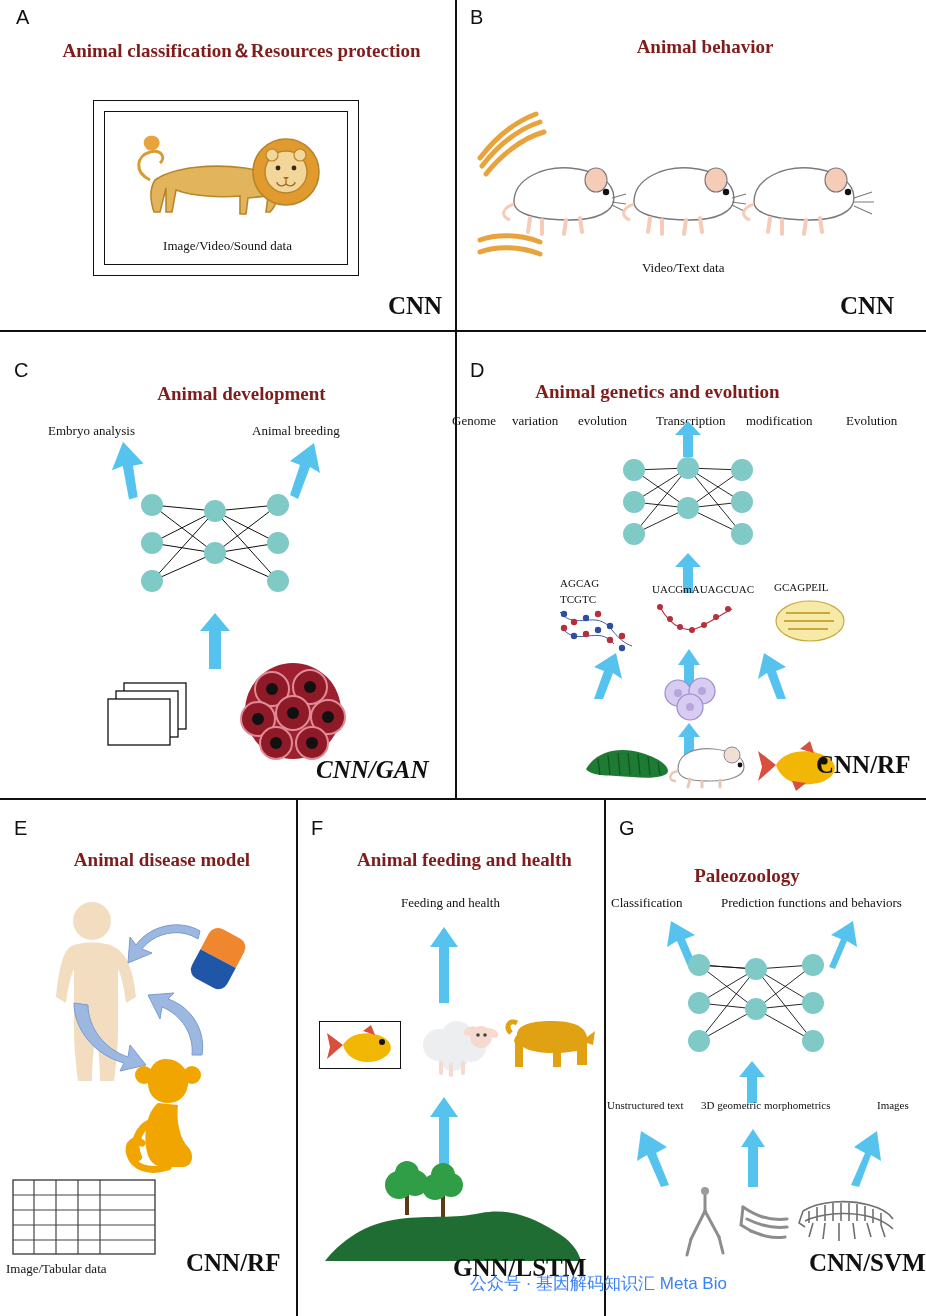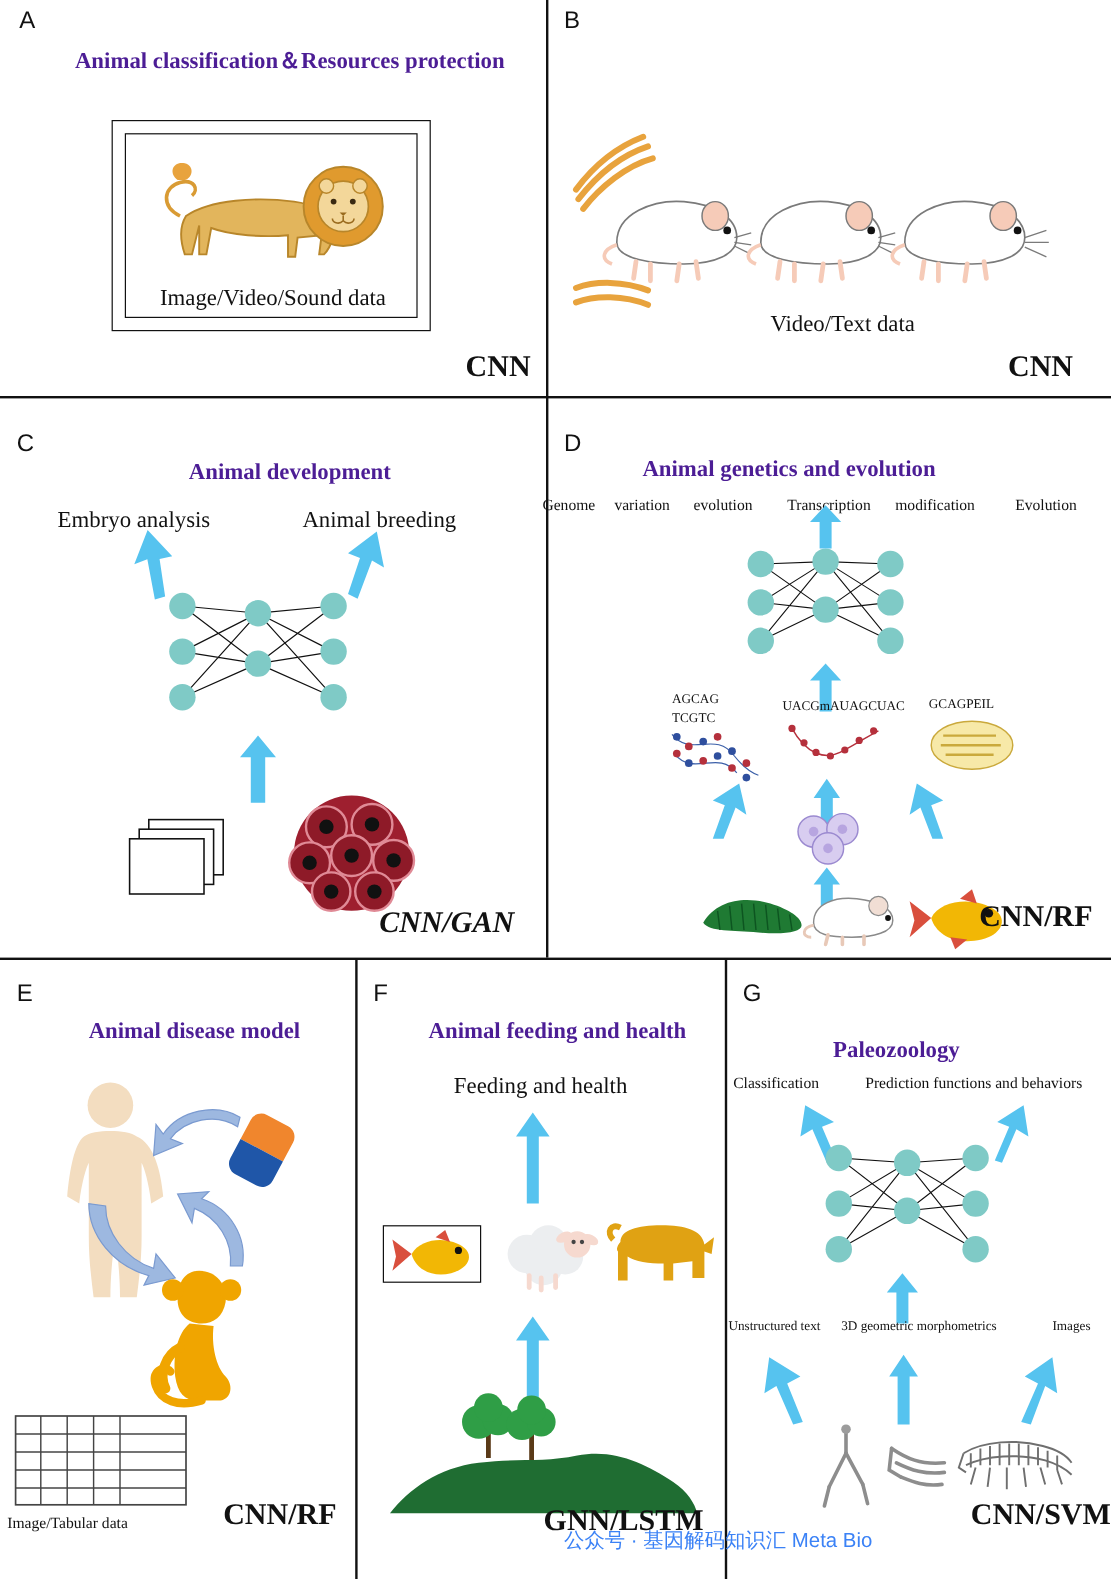--- a/index.html
+++ b/index.html
@@ -27,36 +27,36 @@
     font-size: 20px;
     font-weight: 400;
     color: #111;
   }
   .panel-title {
     position: absolute;
     font-family: "Liberation Serif", serif;
     font-weight: bold;
     font-size: 19px;
     text-align: center;
-    color: #4c1d95;
+    color: #7f1d1d;
     white-space: nowrap;
     padding-left: 28px;
   }
   .model-tag {
     position: absolute;
     font-family: "Liberation Serif", serif;
     font-weight: bold;
     font-size: 25px;
     color: #111;
     white-space: nowrap;
   }
   .lbl {
     position: absolute;
     font-family: "Liberation Serif", serif;
-    font-size: 19px;
+    font-size: 13px;
     color: #111;
     white-space: nowrap;
   }
   .lbl.small { font-size: 13px; }
   .lbl.tiny { font-size: 11px; }
   .divider {
     position: absolute;
     background: #111;
   }
   svg { overflow: visible; }
@@ -116,20 +116,21 @@
       <path d="M163 57 l3 3 l3 -3 z" fill="#9a6b1e"></path>
       <path d="M166 60 v4 M166 64 c-4 4 -9 1 -9 -2 M166 64 c4 4 9 1 9 -2" fill="none" stroke="#9a6b1e" stroke-width="1.3"></path>
     </svg>
 
     <div class="lbl" style="left:0; top:238px; width:455px; text-align:center;">Image/Video/Sound data</div>
     <div class="model-tag" style="left:388px; top:292px;">CNN</div>
   </div>
 
   <div class="panel" style="left:456px; top:0; width:470px; height:330px;">
     <div class="panel-letter" style="left:14px; top:6px;">B</div>
+    <div class="panel-title" style="left:0; top:36px; width:470px;">Animal behavior</div>
 
     <svg style="position:absolute; left:20px; top:108px;" width="70" height="56" viewBox="0 0 70 56">
       <path d="M4 50 C16 34 34 16 60 6" fill="none" stroke="#e8a33d" stroke-width="5" stroke-linecap="round"></path>
       <path d="M6 58 C20 40 40 22 64 14" fill="none" stroke="#e8a33d" stroke-width="5" stroke-linecap="round"></path>
       <path d="M10 66 C24 48 46 30 68 24" fill="none" stroke="#e8a33d" stroke-width="5" stroke-linecap="round"></path>
     </svg>
 
     <svg style="position:absolute; left:20px; top:228px;" width="70" height="40" viewBox="0 0 70 40">
       <path d="M4 12 C20 6 44 6 64 14" fill="none" stroke="#e8a33d" stroke-width="5" stroke-linecap="round"></path>
       <path d="M4 24 C20 18 44 18 64 26" fill="none" stroke="#e8a33d" stroke-width="5" stroke-linecap="round"></path>

